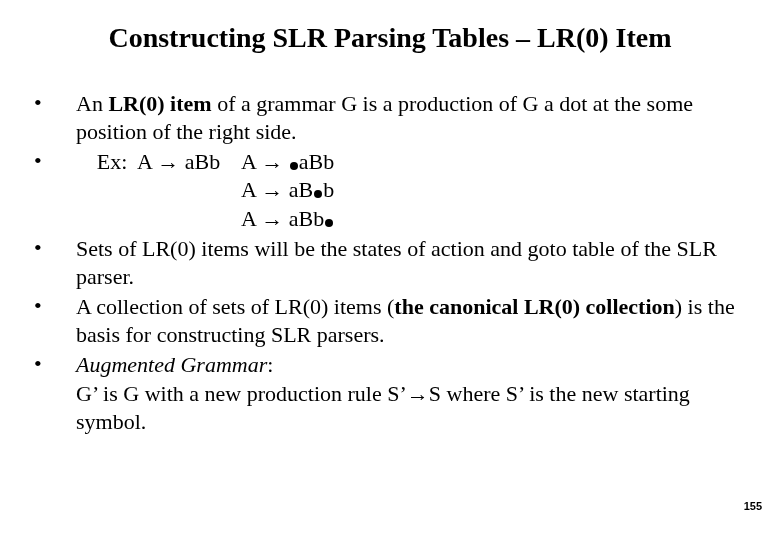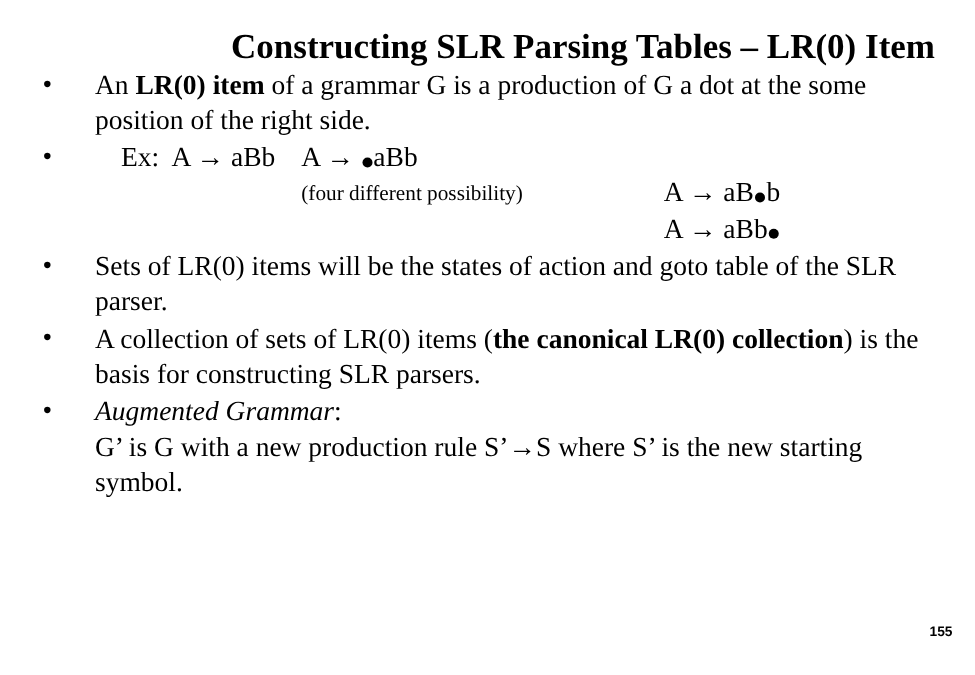--- a/index.html
+++ b/index.html
@@ -8,21 +8,22 @@
     height: 540px;
     background: #fff;
     font-family: "Times New Roman", serif;
     color: #000;
     position: relative;
     padding: 22px 32px 0 32px;
   }
   .title {
     font-size: 28px;
     font-weight: bold;
-    text-align: right;
+    text-align: center;
+    margin-bottom: 36px;
   }
   ul { list-style: none; }
   li.bullet { display: flex; margin-bottom: 2px; }
   .bullet-mark {
     width: 24px;
     flex-shrink: 0;
     font-size: 22px;
     padding-left: 2px;
   }
   .bullet-body {
@@ -83,21 +84,20 @@
         </div>
         <div class="items-col">
           <div>
             <span>A </span><span class="arrow">→</span>
             <span></span><span class="dot-sym"></span><span>aBb</span>
           </div>
         </div>
       </div>
       <div class="note-row">
         <div class="note-left"></div>
-        <div class="note-mid">(four different possibility)</div>
         <div class="items-col">
           <div>
             <span>A </span><span class="arrow">→</span>
             <span>aB</span><span class="dot-sym"></span><span>b</span>
           </div>
           <div>
             <span>A </span><span class="arrow">→</span>
             <span>aBb</span><span class="dot-sym"></span><span></span>
           </div>
         </div>

